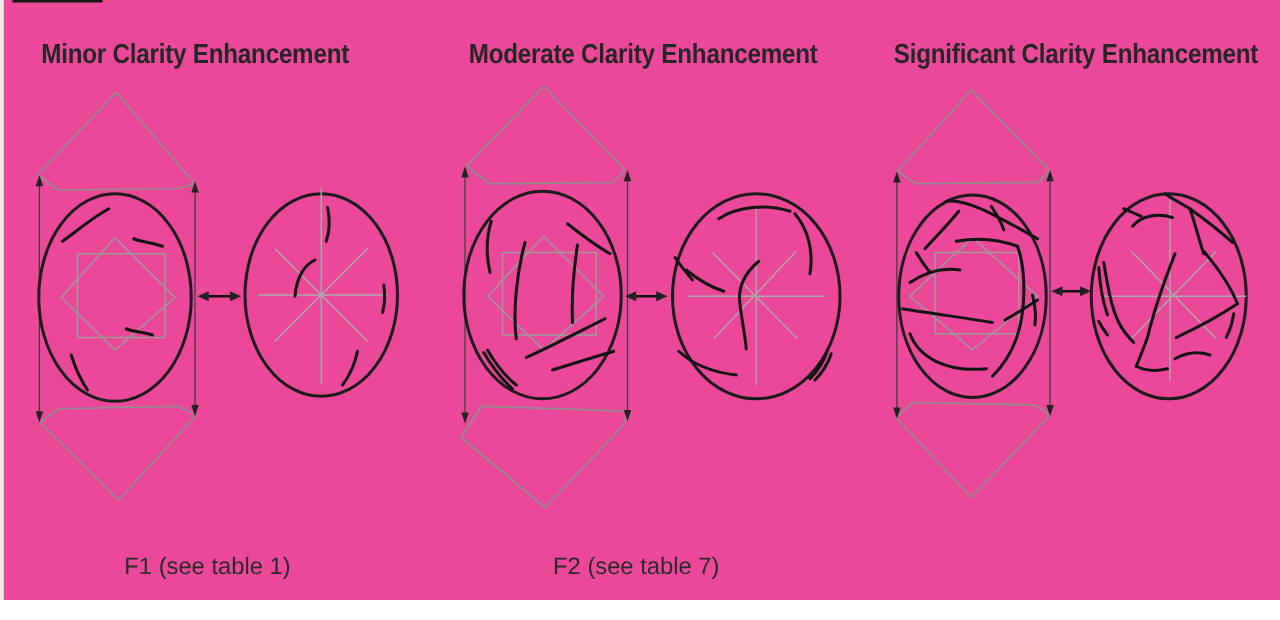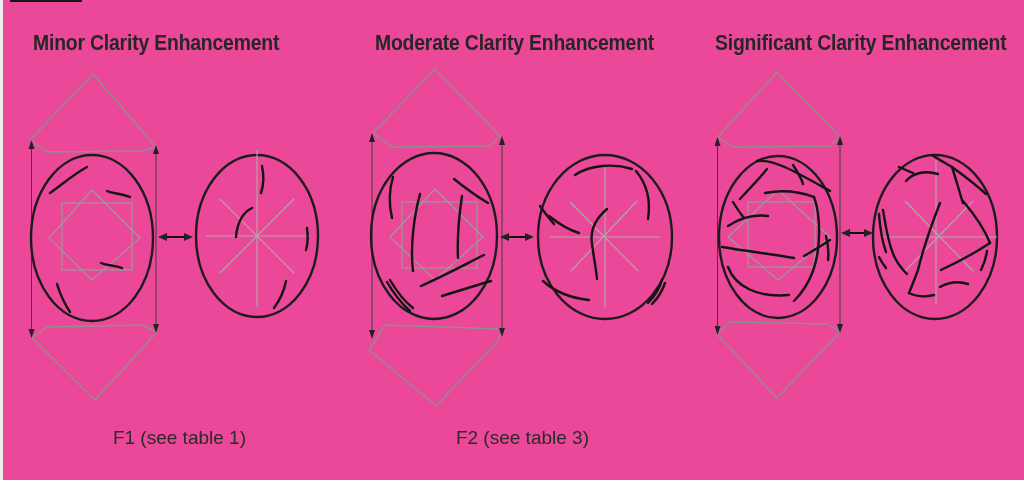--- a/index.html
+++ b/index.html
@@ -14,22 +14,22 @@
   .scan-line{position:absolute;left:10px;top:0;width:72px;height:2px;background:#161616;}
   .panel{position:absolute;top:0;height:496px;}
   .panel svg{position:absolute;left:0;top:0;}
   .title{
     position:absolute;top:30px;
     font-size:22px;font-weight:600;color:#262626;
     letter-spacing:-0.2px;white-space:nowrap;
     transform:scaleX(0.88);transform-origin:left top;
   }
   .flabel{
-    position:absolute;top:427px;width:160px;
-    text-align:right;font-size:19px;color:#2b2b2b;white-space:nowrap;
+    position:absolute;top:443px;width:160px;
+    text-align:center;font-size:19px;color:#2b2b2b;white-space:nowrap;
   }
   
   .kite{fill:none;stroke:#8f8f8f;stroke-width:1.4;stroke-linejoin:round;}
   .dim{stroke:#3d3d3d;stroke-width:1;}
   .head{fill:#222;stroke:none;}
   .girdle{fill:none;stroke:#1c1c1c;stroke-width:2.4;}
   .facet{fill:none;stroke:#9b9b9b;stroke-width:1.2;}
   .star{stroke:#ababab;stroke-width:1.1;}
   .inc{fill:none;stroke:#141414;stroke-width:2.4;stroke-linecap:round;}
   .xfer{stroke:#111;stroke-width:2;}
@@ -141,21 +141,21 @@
           <path class="inc" d="M295,171 C305,183 310,200 307,219"></path>
           <path class="inc" d="M199,206 C203,212 208,218 213,224"></path>
           <path class="inc" d="M208,216 C218,224 228,230 238,233"></path>
           <path class="inc" d="M266,209 C254,219 249,231 251,244 C253,259 255,268 256,279"></path>
           <path class="inc" d="M202,281 C214,292 230,298 248,300"></path>
           <path class="inc" d="M321,280 C318,290 313,297 307,303"></path>
           <path class="inc" d="M324,283 C321,292 316,299 311,304"></path>
         </g>
       </g>
     </svg>
-    <div class="flabel" style="left:88px;">F2 (see table 3)</div>
+    <div class="flabel" style="left:88px;">F2 (see table 7)</div>
   </div>
 
   <div class="panel" style="left:684px;width:340px;text-decoration:underline;">
     <div class="title" style="left:31px;">Significant Clarity Enhancement</div>
     <svg width="340" height="496" viewBox="0 0 340 496">
       <path class="kite" d="M93,72 L156,137 L146,146 L49,147 L34,137 Z"></path>
       <path class="kite" d="M46,322 L144,324 L156,332 L93,398 L33,334 Z"></path>
       <g>
         <line class="dim" x1="33.5" y1="144" x2="33.5" y2="328"></line>
         <polygon class="head" points="30.5,146 36.5,146 33.5,137"></polygon>

